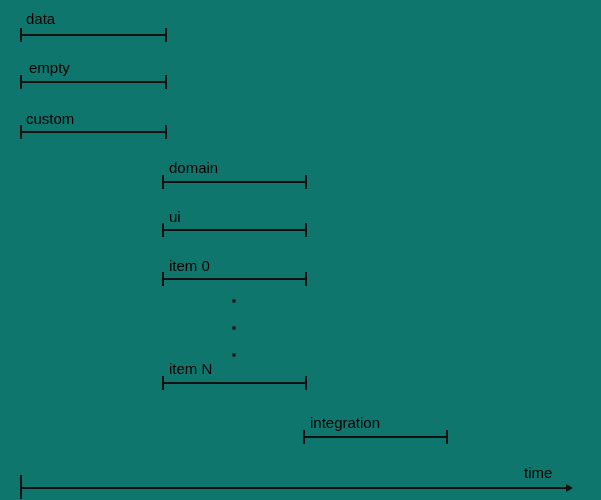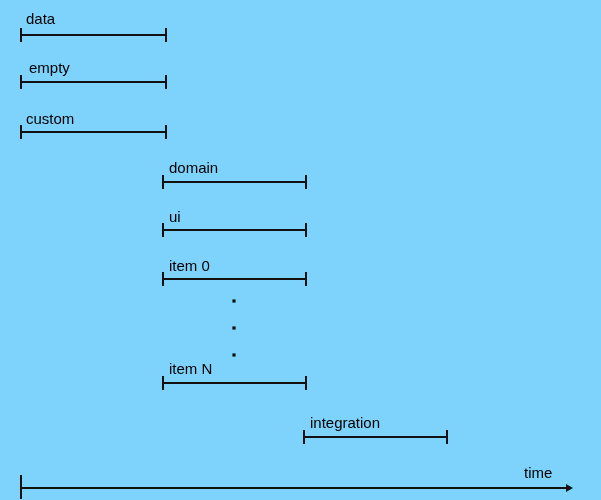--- a/index.html
+++ b/index.html
@@ -9,21 +9,21 @@
     background: #ffffff;
   }
   body {
     font-family: "Liberation Sans", sans-serif;
     -webkit-font-smoothing: antialiased;
   }
   #diagram-root {
     position: relative;
     width: 601px;
     height: 500px;
-    background: #7dd3fc;
+    background: #0f766e;
     overflow: hidden;
   }
   #diagram-svg {
     position: absolute;
     top: 0;
     left: 0;
     width: 601px;
     height: 500px;
     display: block;
   }

